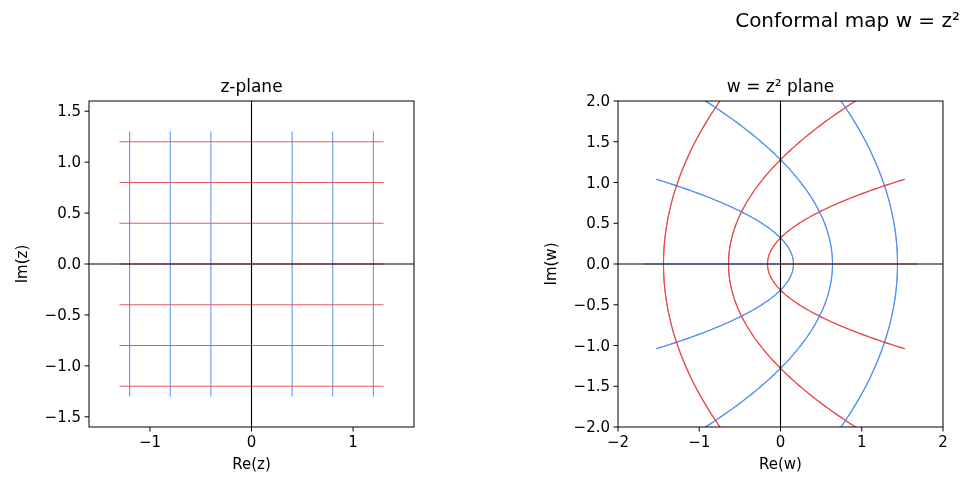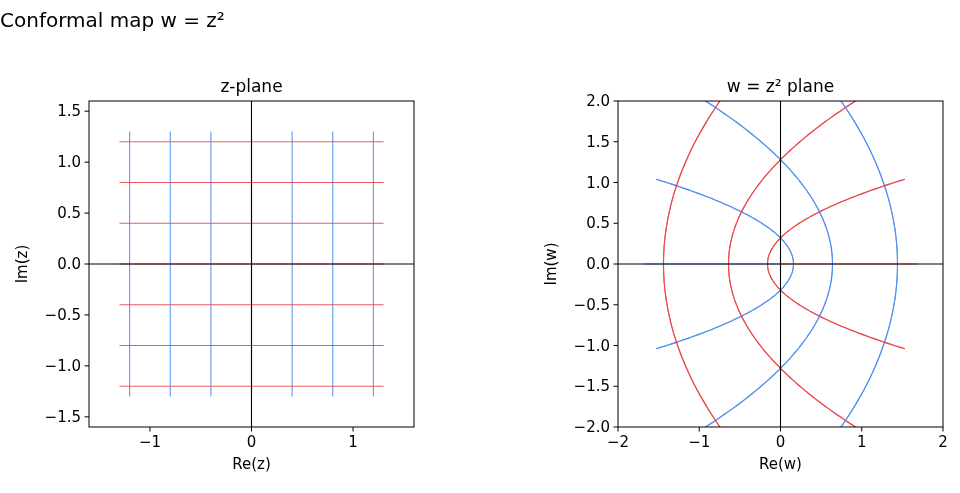--- a/index.html
+++ b/index.html
@@ -1,18 +1,18 @@
 <!DOCTYPE html>
 <html><head>
 <meta charset="utf-8">
 <style>
   html, body { margin: 0; padding: 0; background: #ffffff; }
   body { width: 960px; height: 493px; position: relative; overflow: hidden;
          font-family: "DejaVu Sans", sans-serif; color: #000; }
-  .suptitle { position: absolute; left: 0; width: 960px; top: 8px; text-align: left; font-size: 20px; }
+  .suptitle { position: absolute; left: 0; width: 960px; top: 8px; text-align: right; font-size: 20px; }
   svg { position: absolute; left: 0; top: 0; }
   text { font-family: "DejaVu Sans", sans-serif; fill: #000; }
 </style>
 </head>
 <body>
 
 <div class="suptitle">Conformal map w = z²</div>
 
 <svg id="fig" width="960" height="493">
   <g id="ax0">

